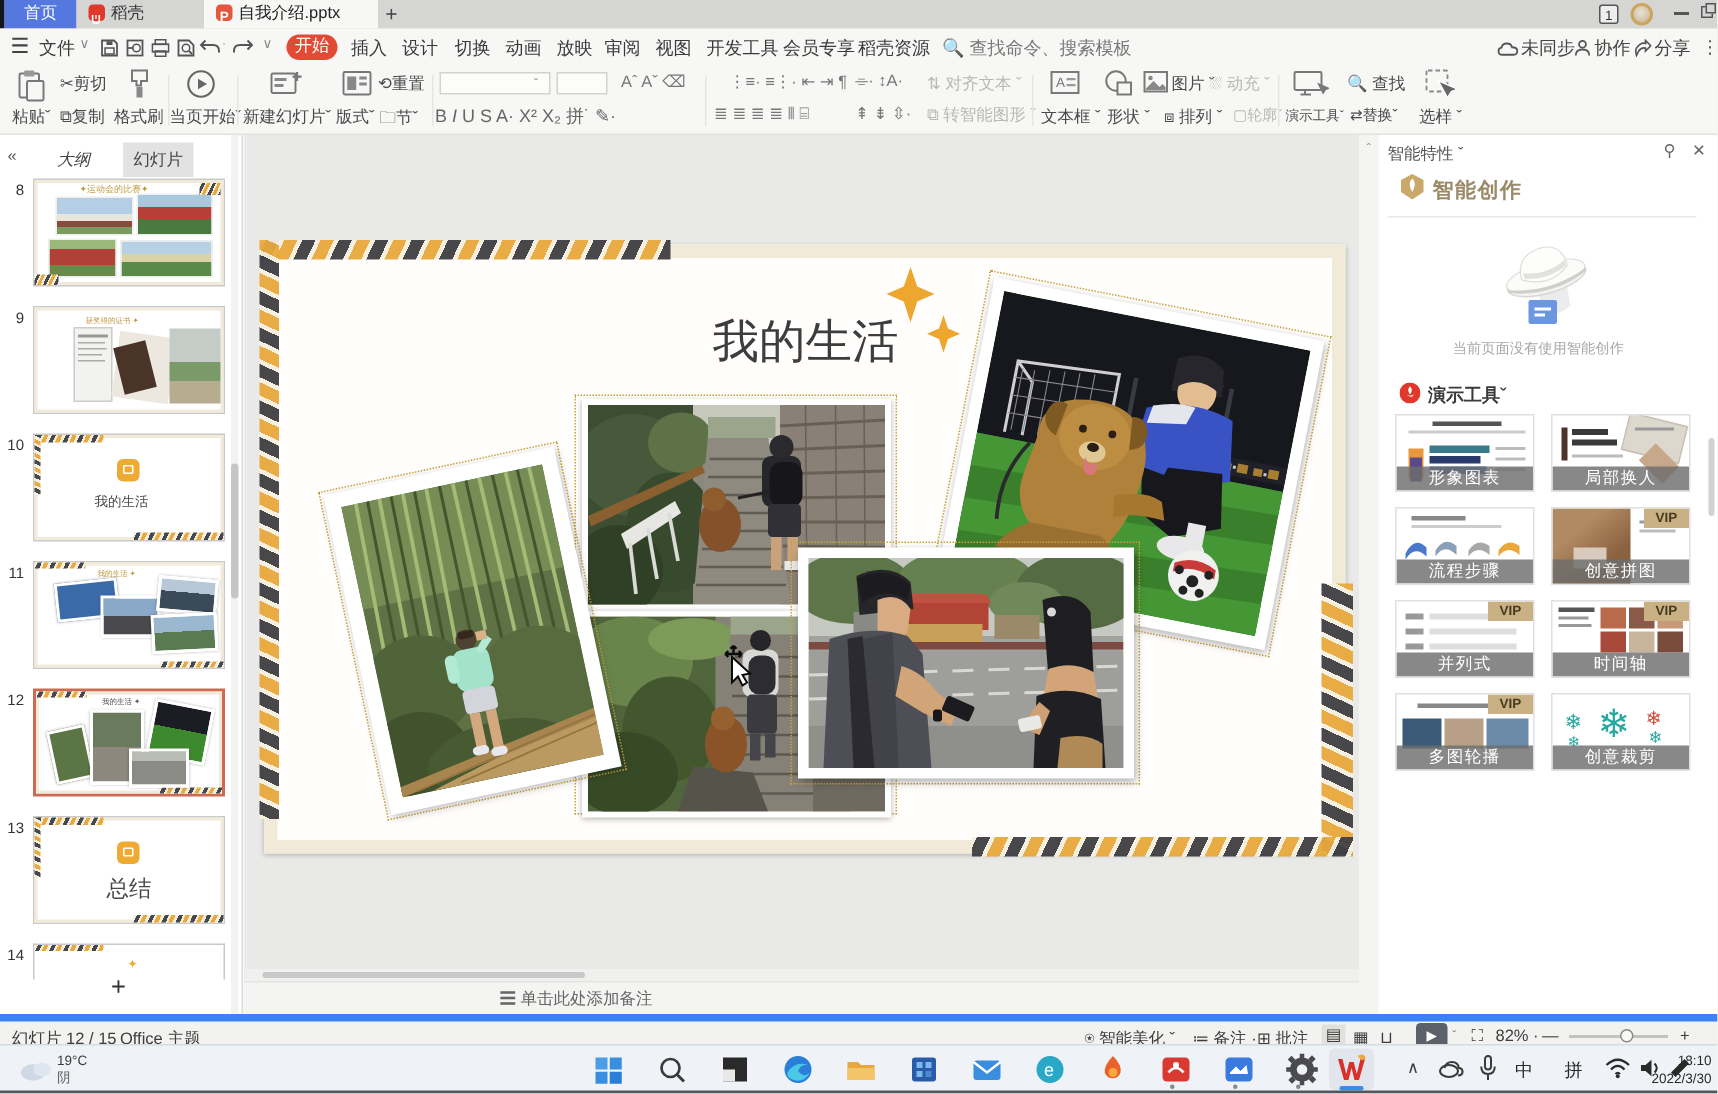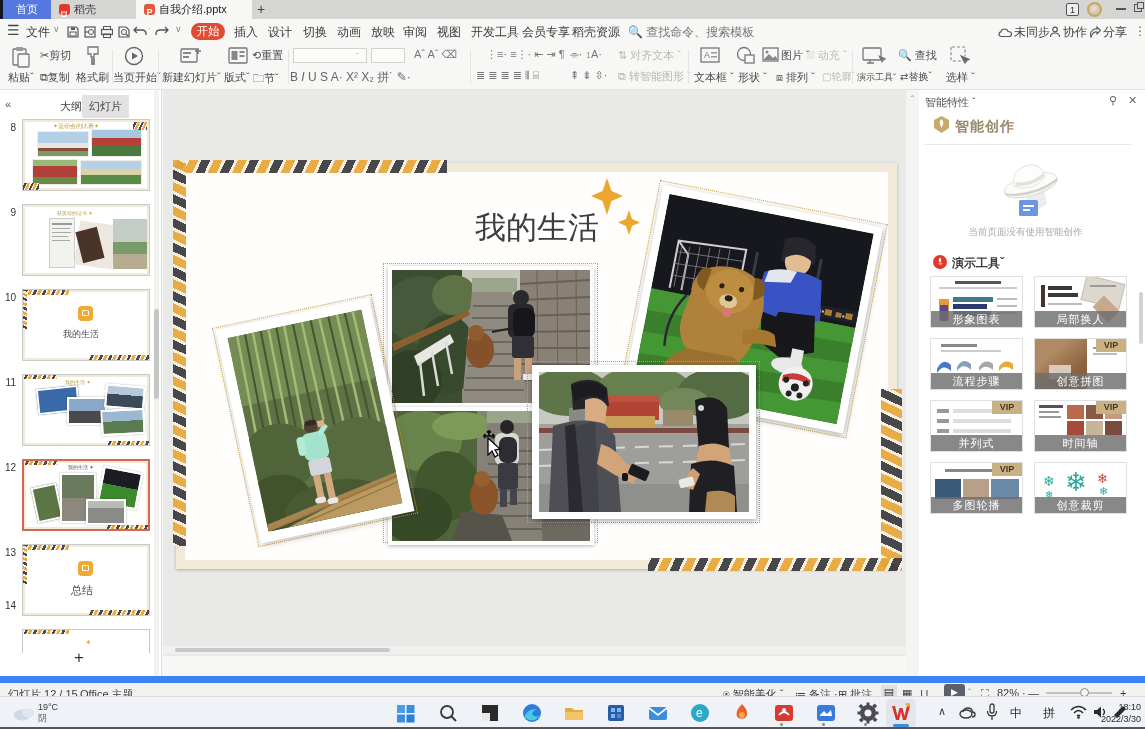--- a/index.html
+++ b/index.html
@@ -22,21 +22,21 @@
 #menurow .pill { position:absolute; left:191px; top:4px; width:34px; height:17px; background:#e24a33; border-radius:9px; color:#fff; text-align:center; line-height:17px; font-size:11.5px; }
 
 
 #ribbon { position:absolute; left:0; top:44px; width:1145px; height:46px; background:#f7f7f6; border-bottom:1px solid #e2e2e0; font-size:11px; color:#4a4a4a; }
 #ribbon .lab { position:absolute; white-space:nowrap; }
 .vsep { position:absolute; width:1px; background:#e5e5e3; }
 
 
 #leftpanel { position:absolute; left:0; top:90px; width:162px; height:586px; background:#fff; border-right:1px solid #dcdcdc; }
 #lp-tabs { position:absolute; left:0; top:5px; width:162px; height:22px; font-size:11px; color:#444; }
-#lp-tabs .t1 { position:absolute; left:60px; top:4px; }
+#lp-tabs .t1 { position:absolute; left:38px; top:4px;font-style:italic; }
 #lp-tabs .t2 { position:absolute; left:82px; top:0px; background:#e2e2e2; padding:4px 7px; }
 .thumbwrap { position:absolute; left:22px; width:128px; height:72px; background:#fff; border:1px solid #c9c9c9; }
 .thumbnum { position:absolute; font-size:10px; color:#333; width:16px; text-align:right; left:0px; }
 .sel { border:2px solid #cf6a52 !important; }
 
 
 #canvas { position:absolute; left:163px; top:90px; width:743px; height:566px; background:#e9e9e8; }
 #slide { position:absolute; left:13px; top:73px; width:721px; height:406px; background:#fffefd; box-shadow:0 1px 3px rgba(0,0,0,.25); }
 
 
@@ -53,21 +53,21 @@
 #rightpanel { position:absolute; left:906px; top:90px; width:239px; height:586px; background:#fff; }
 #rp-lane { position:absolute; left:0; top:0; width:13px; height:586px; background:#f4f4f3; }
 .rp-thumb { position:absolute; width:93px; height:52px; background:#fff; border:1px solid #e0e0e0; overflow:hidden; }
 .rp-band { position:absolute; left:0; bottom:0; width:100%; height:16px; background:rgba(110,110,110,.82); color:#fff; font-size:11px; text-align:center; line-height:16px; letter-spacing:1px; }
 .vip { position:absolute; right:0; top:0; width:30px; height:13px; background:#c9b183; color:#453a20; font-size:9px; font-weight:bold; text-align:center; line-height:13px; }
 
 
 #hscroll { position:absolute; left:163px; top:646px; width:743px; height:8px; background:#f0f0ef; }
 #hscroll .thumb { position:absolute; left:12px; top:2px; width:215px; height:4px; background:#c8c8c8; border-radius:2px; }
 #notes { position:absolute; left:163px; top:654px; width:743px; height:22px; background:#f4f4f3; border-top:1px solid #e3e3e1; font-size:11px; color:#666; line-height:22px; }
-#statusbar { position:absolute; left:0; top:676px; width:1145px; height:20px; background:#f2f2f1; border-top:7px solid #3b82f6; font-size:11px; color:#3c3c3c; }
+#statusbar { position:absolute; left:0; top:676px; width:1145px; height:20px; background:#f2f2f1; border-top:5px solid #3b82f6; font-size:11px; color:#3c3c3c; }
 #taskbar { position:absolute; left:0; top:696px; width:1145px; height:33px; background:#eff2f7; border-top:1px solid #d8dadd; }
 #taskbar .tbi { position:absolute; top:4px; width:24px; height:24px; border-radius:4px; }
 </style>
 </head>
 <body>
 <div id="app">
 
 <div id="tabbar">
   <div class="edge"></div>
   <div class="home">首页</div>
@@ -307,24 +307,24 @@
   </div>
 
   <div class="thumbnum" style="top:457px;">13</div>
   <div class="thumbwrap" style="top:454px;">
         <div style="position:absolute;inset:0;border:2px solid #f2ead9;"></div>
     <div style="position:absolute;left:0;top:0;width:46px;height:5px;background:repeating-linear-gradient(115deg,#f4eede 0 2px,#48484c 2px 4.5px,#f4eede 4.5px 6px,#eaa93e 6px 8.5px);"></div>
     <div style="position:absolute;left:0;top:0;width:4px;height:40px;background:repeating-linear-gradient(25deg,#f4eede 0 2px,#48484c 2px 4.5px,#f4eede 4.5px 6px,#eaa93e 6px 8.5px);"></div>
     <div style="position:absolute;right:0;bottom:0;width:60px;height:5px;background:repeating-linear-gradient(115deg,#f4eede 0 2px,#48484c 2px 4.5px,#f4eede 4.5px 6px,#eaa93e 6px 8.5px);"></div>
     <div style="position:absolute;left:55px;top:16px;width:15px;height:15px;border-radius:4px;background:#efaa33;"></div>
     <div style="position:absolute;left:59px;top:20px;width:7px;height:6px;border:1px solid #fff;border-radius:1px;"></div>
-    <div style="position:absolute;left:48px;top:38px;font-size:11px;color:#4a4a4a;">总结</div>
-  </div>
-
-  <div class="thumbnum" style="top:510px;">14</div>
+    <div style="position:absolute;left:48px;top:38px;font-size:15px;color:#4a4a4a;">总结</div>
+  </div>
+
+  <div class="thumbnum" style="top:542px;">14</div>
   <div class="thumbwrap" style="top:539px;height:24px;border-bottom:none;">
     <div style="position:absolute;left:0;top:0;width:46px;height:4px;background:repeating-linear-gradient(115deg,#f4eede 0 2px,#48484c 2px 4.5px,#f4eede 4.5px 6px,#eaa93e 6px 8.5px);"></div>
     <div style="position:absolute;left:62px;top:8px;color:#efaa33;font-size:8px;">✦</div>
   </div>
 
   <div style="position:absolute;left:74px;top:558px;font-size:17px;color:#333;">+</div>
 
   <div style="position:absolute;left:154px;top:0;width:5px;height:586px;background:#f2f2f1;"></div>
   <div style="position:absolute;left:154px;top:219px;width:5px;height:90px;background:#c6c6c6;border-radius:3px;"></div>
 </div>
@@ -753,20 +753,21 @@
     <div style="position:absolute;left:10px;top:26px;font-size:10px;color:#2aa8a0;">❄</div>
     <div class="rp-band">创意裁剪</div>
   </div>
 
   <div style="position:absolute;left:233px;top:202px;width:4px;height:52px;background:#d2d2d0;border-radius:2px;"></div>
 </div>
 
 <div id="hscroll">
       <div class="thumb"></div>
     </div>
+<div id="notes"><span style="margin-left:170px;">☰ 单击此处添加备注</span></div>
 <div id="statusbar">
   <span class="abs" style="left:8px;top:4px;">幻灯片 12 / 15</span>
   <span class="abs" style="left:80px;top:4px;">Office 主题</span>
   <span class="abs" style="left:723px;top:4px;">⍟ 智能美化 ˇ</span>
   <span class="abs" style="left:795px;top:4px;">≔ 备注 ·</span>
   <span class="abs" style="left:838px;top:4px;">⊞ 批注</span>
   <span class="abs" style="left:881px;top:2px;width:16px;height:15px;background:#e0e0de;text-align:center;line-height:15px;">▤</span>
   <span class="abs" style="left:902px;top:4px;">▦</span>
   <span class="abs" style="left:920px;top:4px;">⊔</span>
   <span class="abs" style="left:944px;top:1px;width:21px;height:17px;background:#5b6069;border-radius:3px;color:#fff;text-align:center;line-height:17px;font-size:9px;">▶</span>

